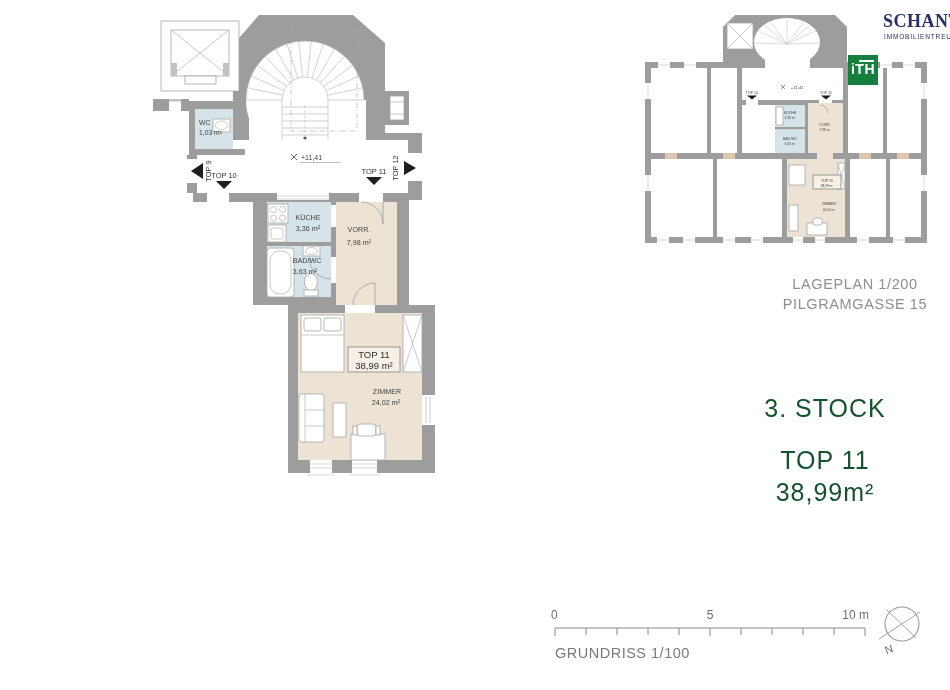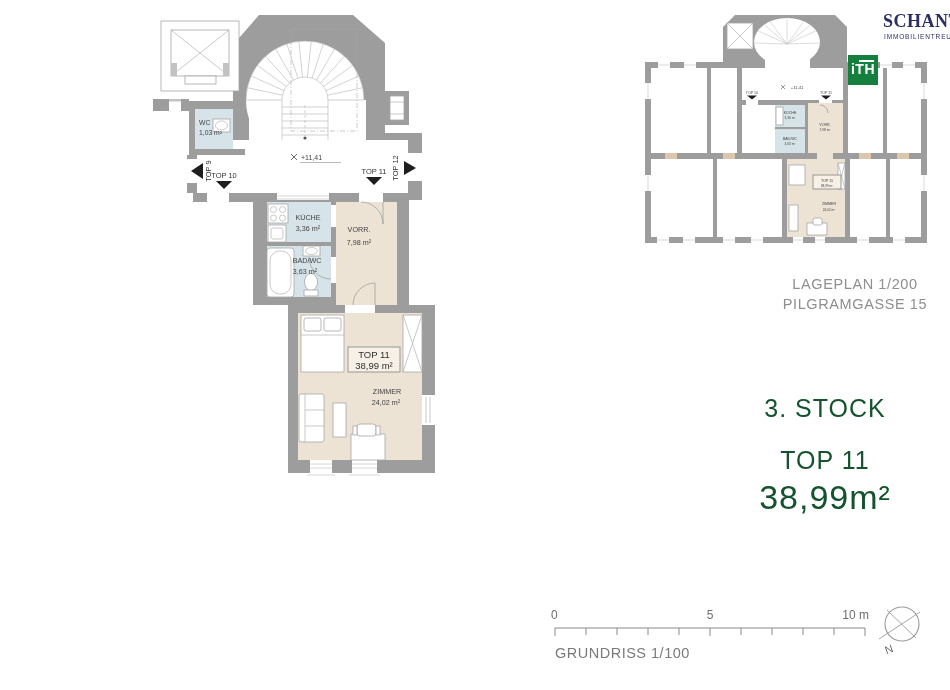--- a/index.html
+++ b/index.html
@@ -27,21 +27,21 @@
   .s1{font-size:3.6px;fill:#3f3f3f;text-anchor:middle;}
   .s2{font-size:3.2px;fill:#3f3f3f;text-anchor:middle;}
   .s3{font-size:4.2px;fill:#3f3f3f;text-anchor:middle;}
   .s4{font-size:3.6px;fill:#2f2f2f;text-anchor:middle;}
   
   .caption{position:absolute;left:755px;top:274px;width:200px;text-align:center;
            color:#8f8f8f;font-size:14.5px;letter-spacing:.6px;line-height:20px;}
   .info{position:absolute;left:735px;top:394px;width:180px;text-align:center;color:#14532d;}
   .info .floor{font-size:25px;letter-spacing:1px;}
   .info .unit{font-size:25px;letter-spacing:1px;margin-top:23px;}
-  .info .area{font-size:34px;letter-spacing:1px;margin-top:3px;}
+  .info .area{font-size:25px;letter-spacing:1px;margin-top:3px;}
   
   .logo{position:absolute;left:845px;top:10px;width:105px;height:35px;}
   .logo-mark{position:absolute;left:3px;top:3px;width:30px;height:30px;background:#15803d;margin-top:42px;}
   .logo-mark span.t{position:absolute;left:0;top:6px;width:30px;text-align:center;
       color:#fff;font-weight:bold;font-size:14px;letter-spacing:.5px;}
   .logo-bar{position:absolute;left:11px;top:5px;width:15px;height:2px;background:#fff;}
   .logo-name{position:absolute;left:38px;top:1px;color:#2c2f63;font-family:"Liberation Serif",serif;
       font-weight:bold;font-size:18px;letter-spacing:.5px;}
   .logo-tag{position:absolute;left:39px;top:23px;color:#2c2f63;font-size:6.5px;letter-spacing:.85px;}
   

